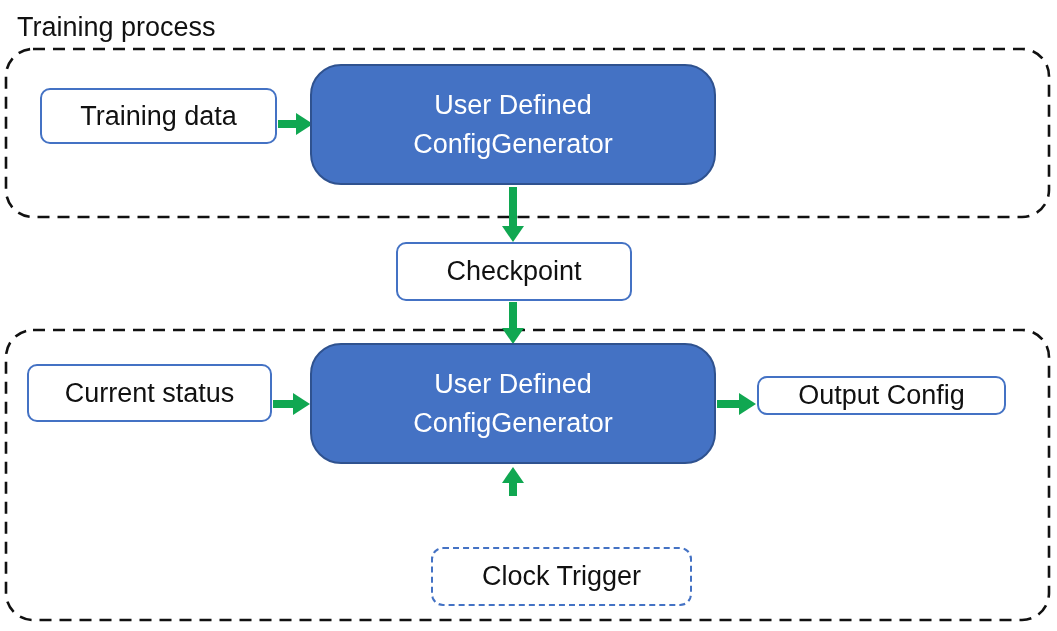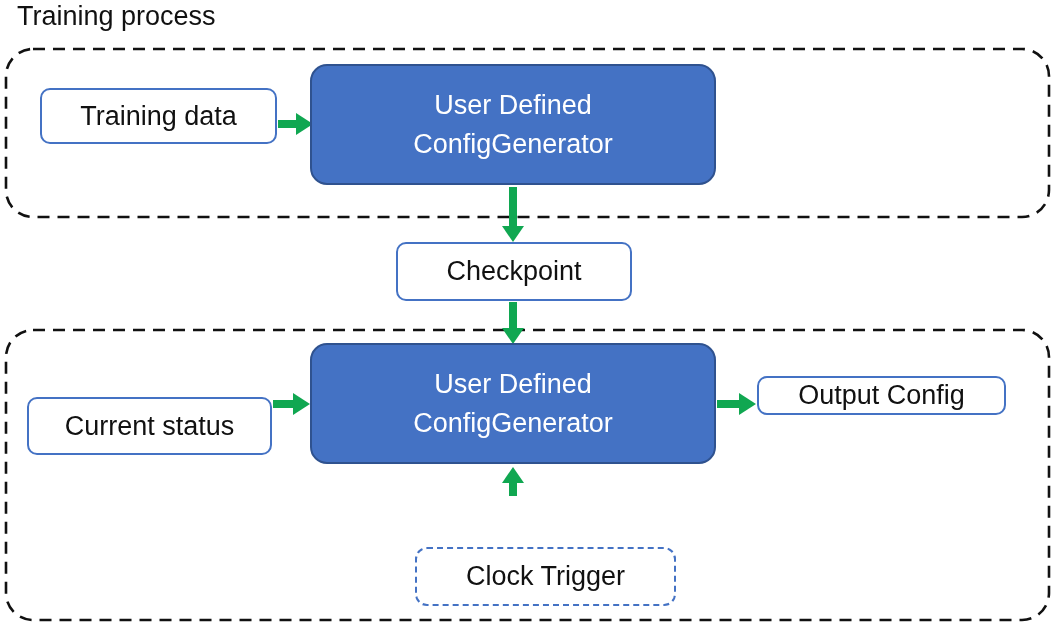--- a/index.html
+++ b/index.html
@@ -37,40 +37,40 @@
     background: #ffffff;
   }
   .white-box {
     border: 2px solid #4472C4;
     border-radius: 10px;
     color: #111111;
   }
   .blue-box {
     background: #4472C4;
     border: 2px solid #2F528F;
-    border-radius: 17px;
+    border-radius: 31px;
     color: #ffffff;
     line-height: 1.42;
   }
   .trigger-box {
     border: 2px dashed #4472C4;
     border-radius: 12px;
     color: #111111;
   }
-  #title-training   { left: 17px; top: 1px; }
+  #title-training   { left: 17px; top: 12px; }
   #title-inference  { left: 17px; top: 284px; }
 
   #box-training-data { left: 40px;  top: 88px;  width: 237px; height: 56px; }
   #box-generator-training { left: 310px; top: 64px; width: 406px; height: 121px; }
   #box-checkpoint   { left: 396px; top: 242px; width: 236px; height: 59px; }
-  #box-current-status { left: 27px; top: 397px; width: 245px; height: 58px; }
+  #box-current-status { left: 27px; top: 364px; width: 245px; height: 58px; }
   #box-generator-inference { left: 310px; top: 343px; width: 406px; height: 121px; }
   #box-output-config { left: 757px; top: 376px; width: 249px; height: 39px; }
   #box-log-trigger  { left: 359px; top: 497px; width: 252px; height: 60px; z-index: 3; }
-  #box-clock-trigger{ left: 415px; top: 547px; width: 261px; height: 59px; z-index: 4; }
+  #box-clock-trigger{ left: 431px; top: 547px; width: 261px; height: 59px; z-index: 4; }
 </style>
 </head>
 <body>
 
 <div id="diagram">
 
   <svg id="arrow-layer" viewBox="0 0 1057 631" xmlns="http://www.w3.org/2000/svg">
 
     <rect x="6" y="49" width="1043" height="168" rx="27" ry="27" fill="none" stroke="#111111" stroke-width="2.6" stroke-dasharray="12 8"></rect>
     <rect x="6" y="330" width="1043" height="290" rx="27" ry="27" fill="none" stroke="#111111" stroke-width="2.6" stroke-dasharray="12 8"></rect>

